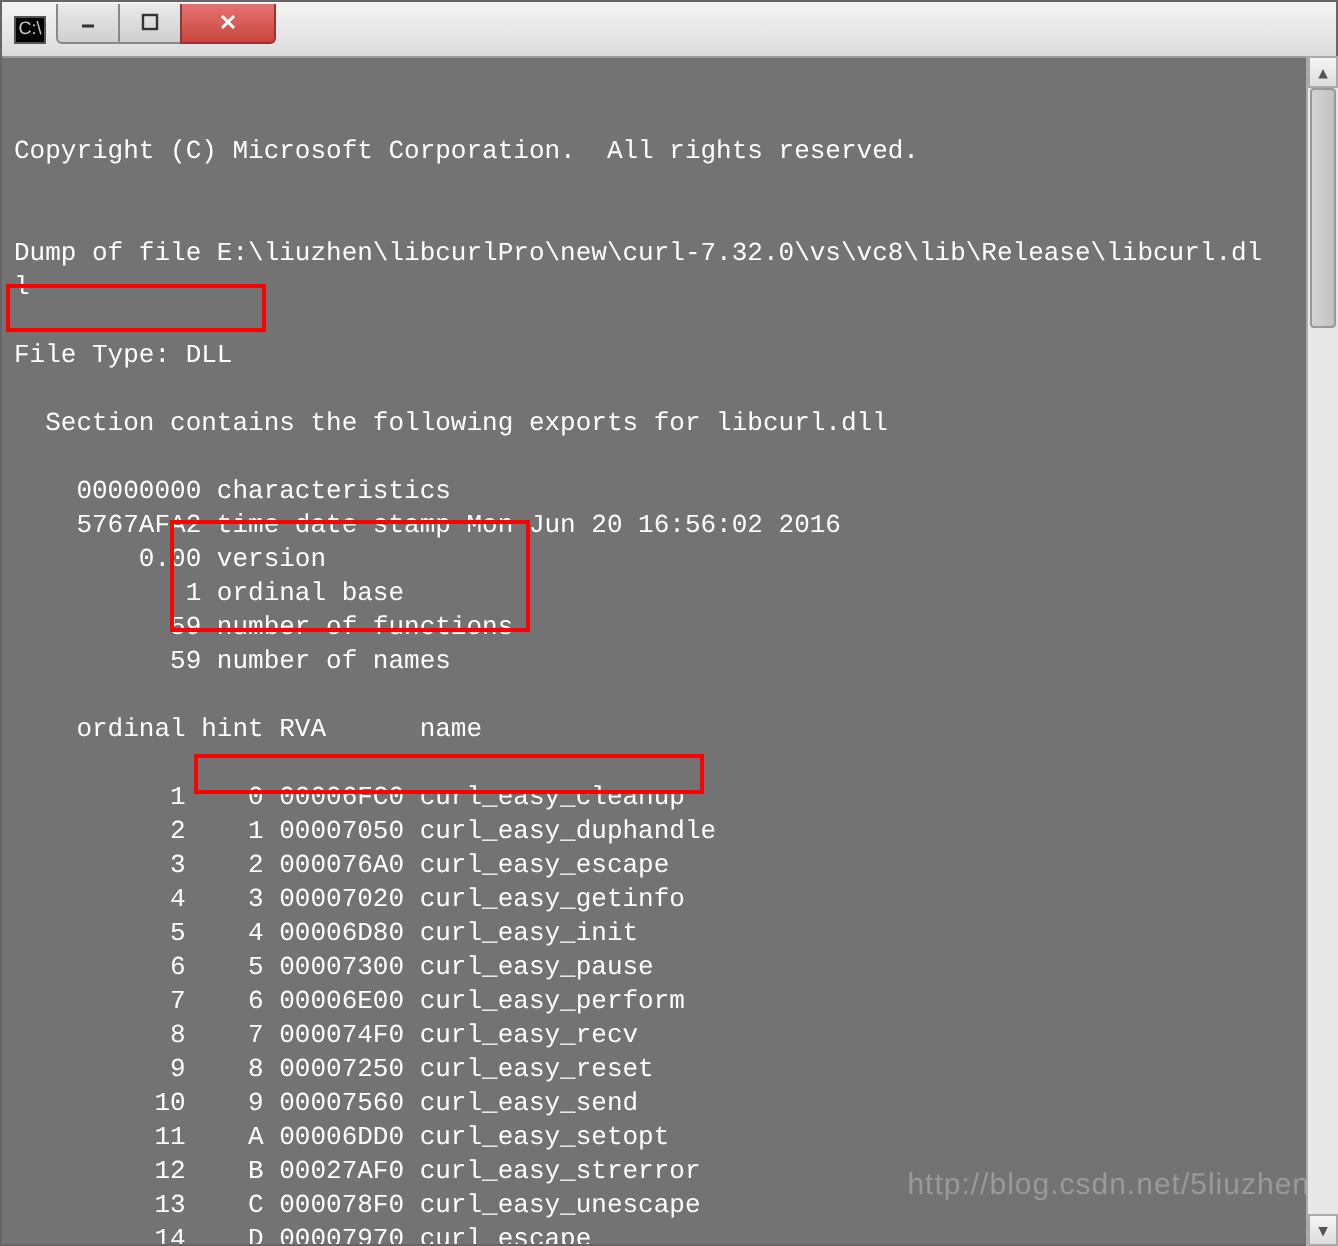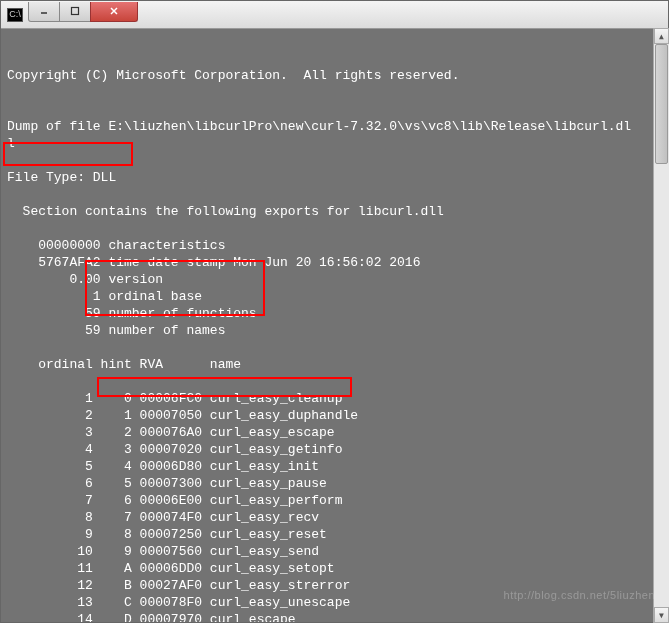--- a/index.html
+++ b/index.html
@@ -131,21 +131,21 @@
   
   .redbox.b1 { left: 2px;  top: 113px; width: 130px; height: 24px; }
   .redbox.b2 { left: 84px; top: 231px; width: 180px; height: 56px; }
   .redbox.b3 { left: 96px; top: 348px; width: 255px; height: 20px; }
   .watermark {
     position: absolute;
     right: 14px;
     bottom: 22px;
     color: rgba(200,200,200,0.45);
     font-family: Arial, sans-serif;
-    font-size: 11px;
+    font-size: 15px;
     pointer-events: none;
     letter-spacing: 0.5px;
   }
 </style>
 </head>
 <body>
 
 <div class="window">
 
   <div class="titlebar">

